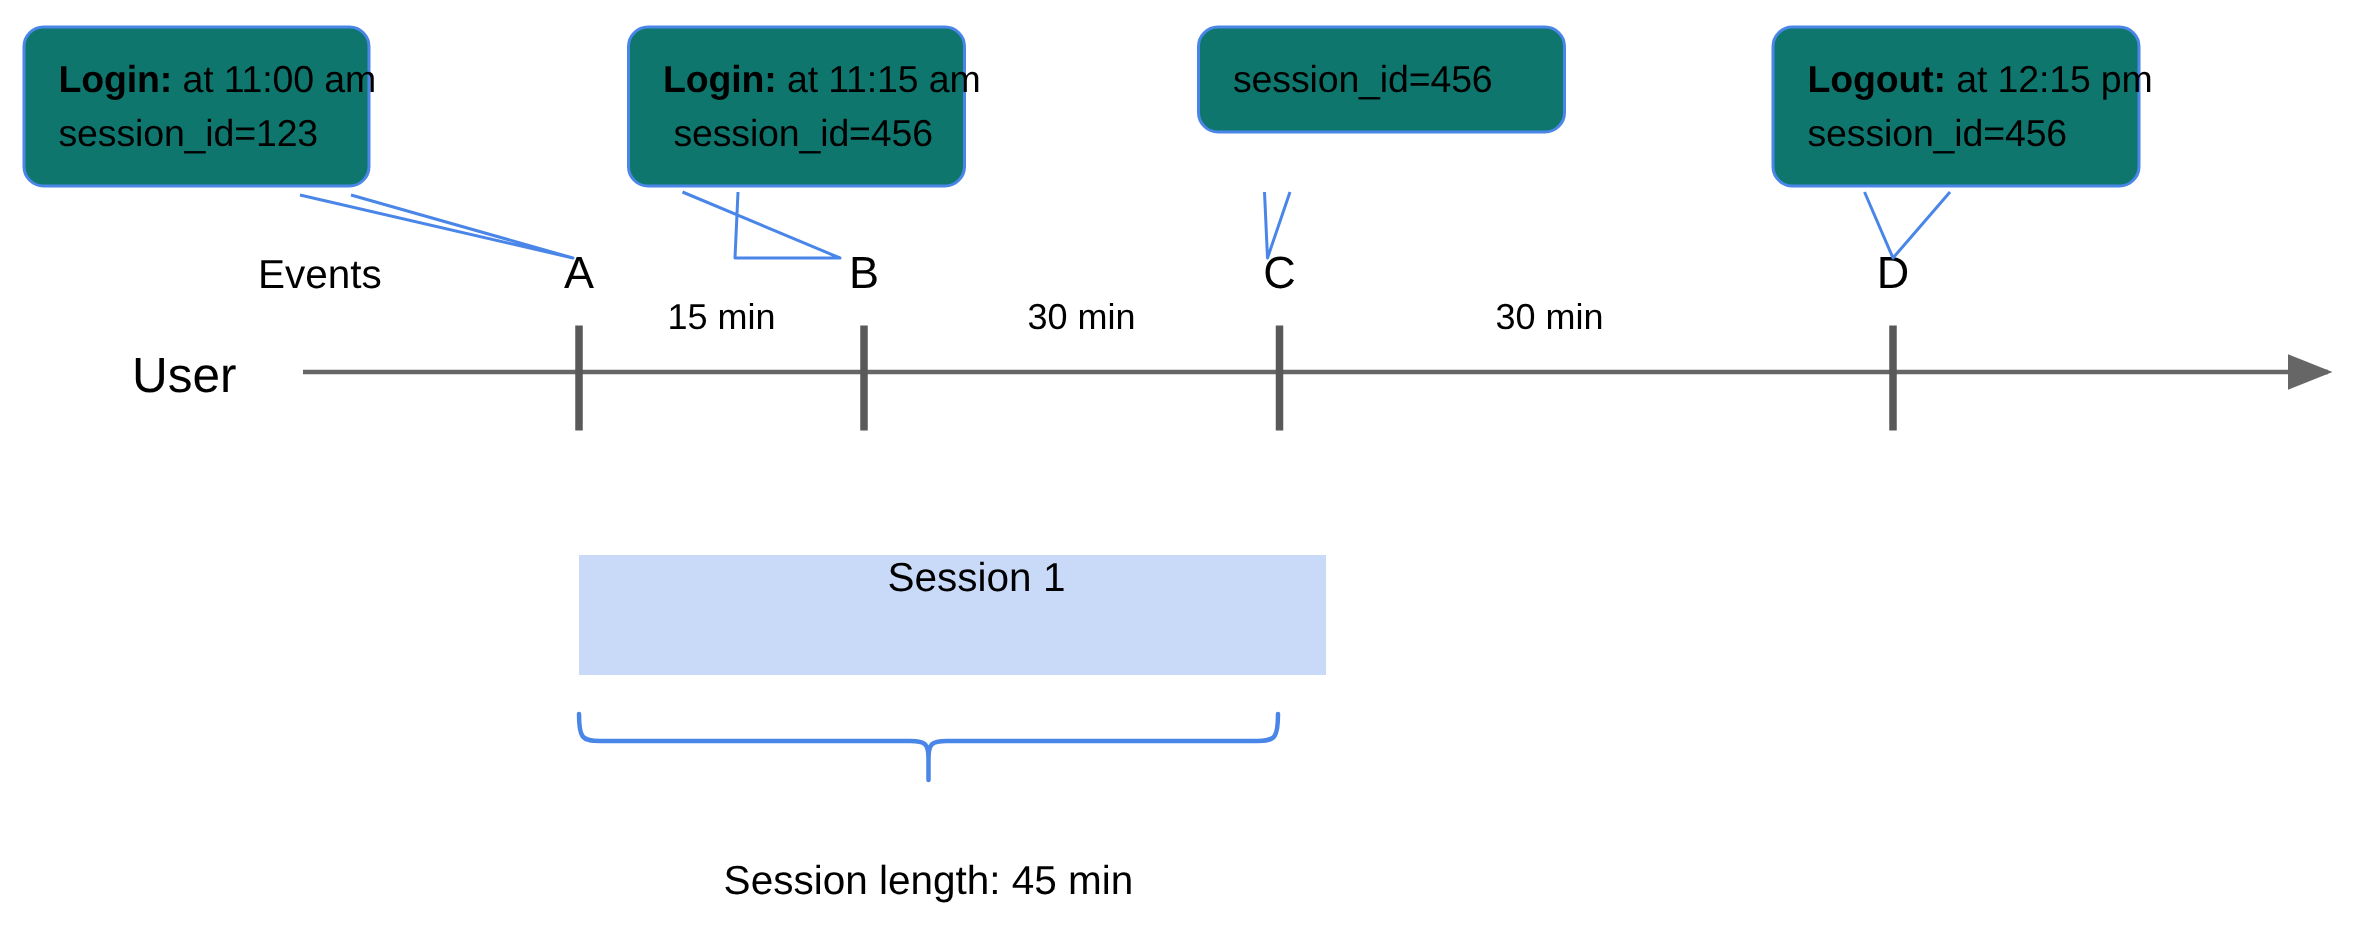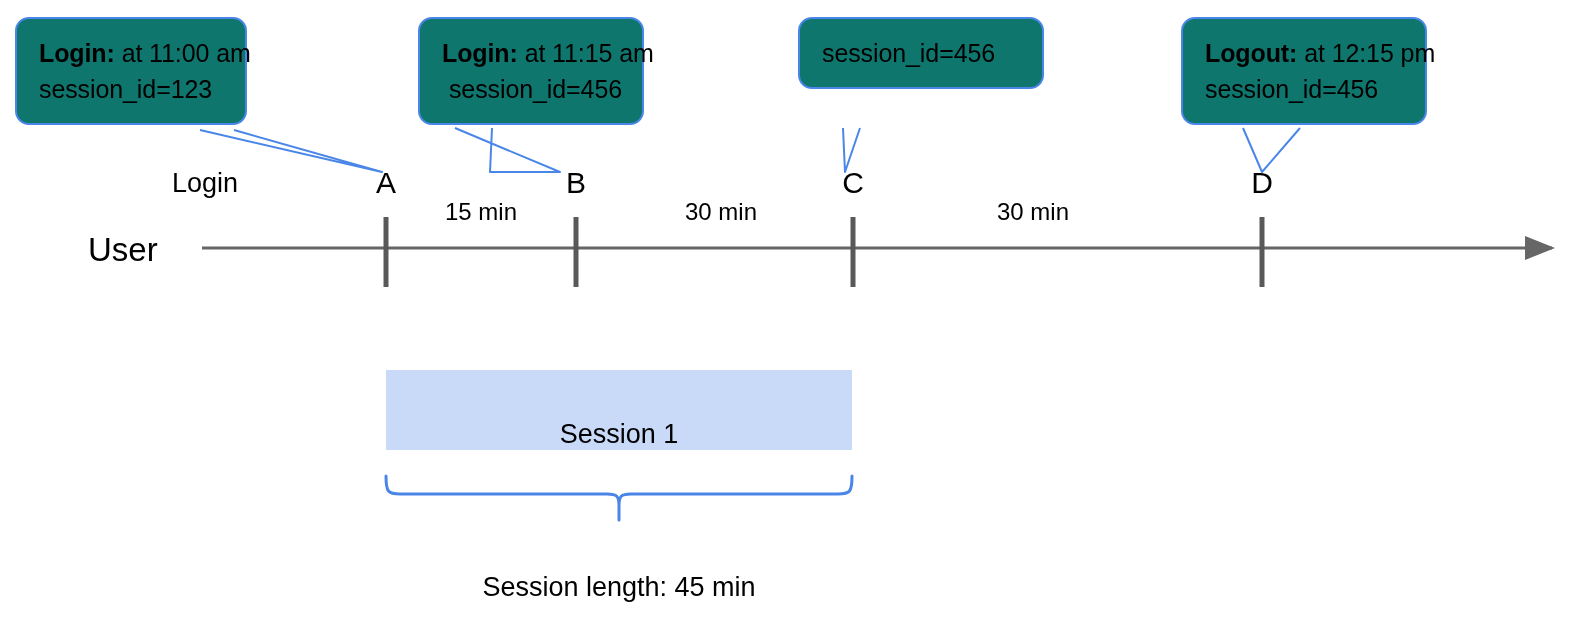--- a/index.html
+++ b/index.html
@@ -78,23 +78,24 @@
     font-size: 24px;
     top: 198px;
     transform: translateX(-50%);
     white-space: nowrap;
   }
   
   .session-bar {
     position: absolute;
     background: #c9daf8;
     display: flex;
-    align-items: flex-end;
+    align-items: flex-start;
     justify-content: center;
     z-index: 3;
+    padding-left: 32px;
   }
   .session-bar-label {
     font-size: 27px;
     color: #000000;
     white-space: nowrap;
   }
   .session-length-label {
     position: absolute;
     font-size: 27px;
     top: 572px;
@@ -159,21 +160,21 @@
   </div>
 
   <div class="callout" style="left:1181px; top:17px; width:246px;">
     <div class="callout-line">
       <span class="evt">Logout:</span>
       <span>at 12:15 pm</span>
     </div>
     <div class="callout-line">session_id=456</div>
   </div>
 
-  <div class="row-label events-label">Login</div>
+  <div class="row-label events-label">Events</div>
   <div class="row-label user-label">User</div>
 
   <div class="event-letter" style="left:386px;">A</div>
   <div class="event-letter" style="left:576px;">B</div>
   <div class="event-letter" style="left:853px;">C</div>
   <div class="event-letter" style="left:1262px;">D</div>
 
   <div class="gap-label" style="left:481px;">15 min</div>
   <div class="gap-label" style="left:721px;">30 min</div>
   <div class="gap-label" style="left:1033px;">30 min</div>

